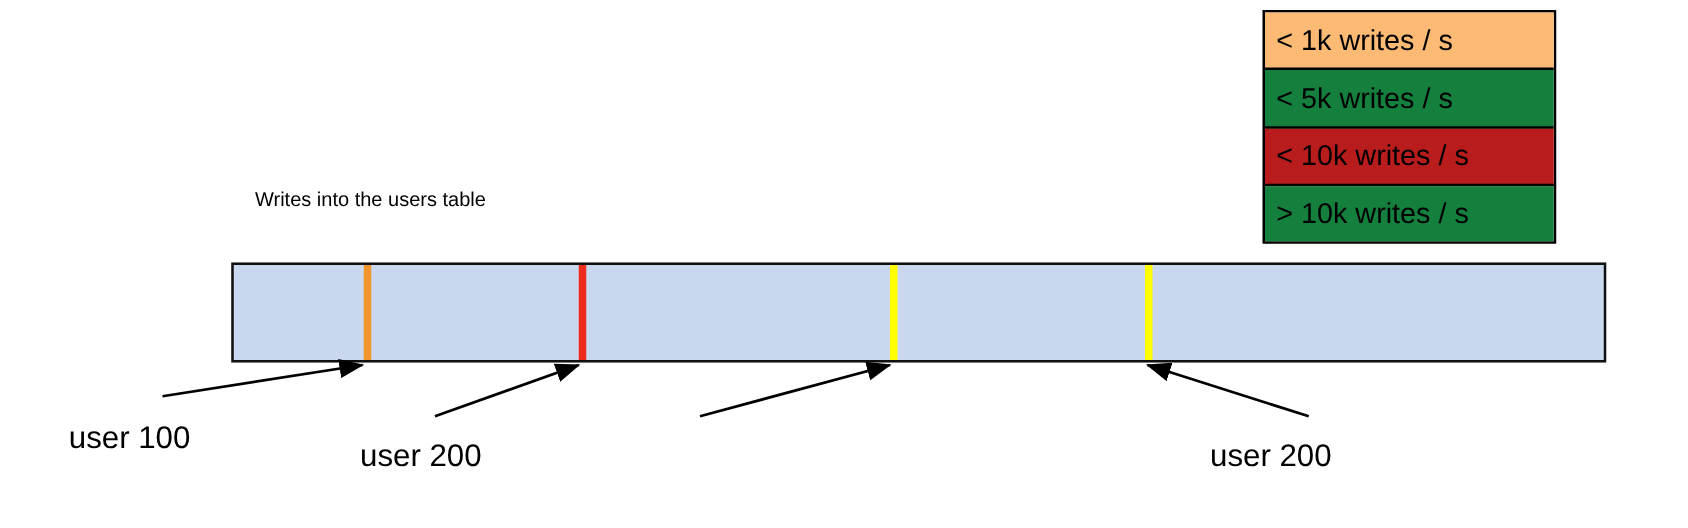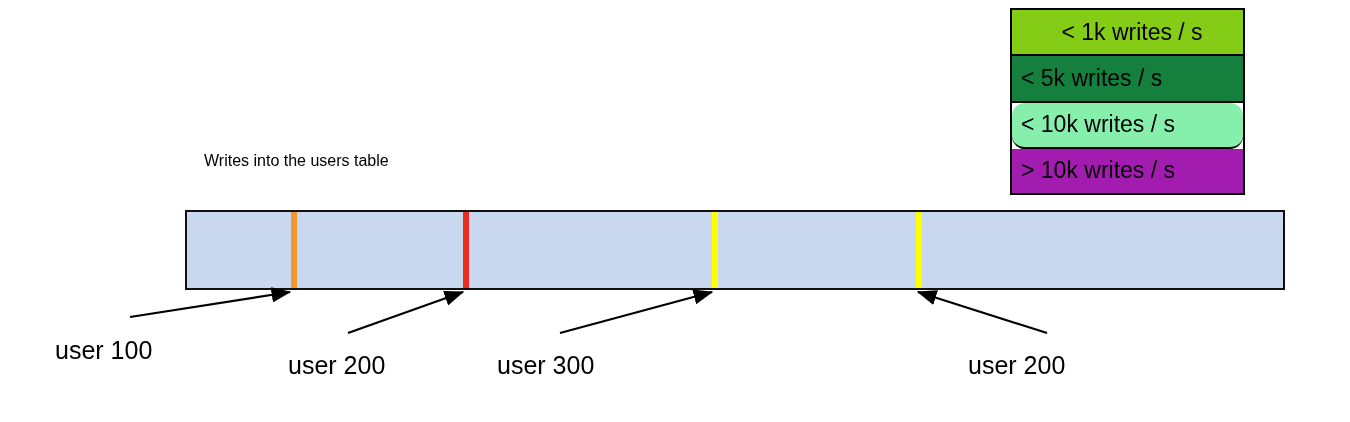--- a/index.html
+++ b/index.html
@@ -92,30 +92,30 @@
     color: #000000;
     white-space: nowrap;
   }
 </style>
 </head>
 <body>
 
 <div id="canvas">
 
   <div id="legend">
-    <div class="legend-row" style="background: #84cc16; justify-content: center;">
+    <div class="legend-row" style="background: #fdba74;">
       <span class="legend-label">&lt; 1k writes / s</span>
     </div>
     <div class="legend-row" style="background: #15803d;">
       <span class="legend-label">&lt; 5k writes / s</span>
     </div>
-    <div class="legend-row" style="background: #86efac; border-radius: 13px;">
+    <div class="legend-row" style="background: #b91c1c;">
       <span class="legend-label">&lt; 10k writes / s</span>
     </div>
-    <div class="legend-row" style="background: #a21caf;">
+    <div class="legend-row" style="background: #15803d;">
       <span class="legend-label">&gt; 10k writes / s</span>
     </div>
   </div>
 
   <div id="chart-title">Writes into the users table</div>
 
   <div id="table-bar" style="background: rgb(201, 216, 238);">
     <div class="band" style="left: 104px; background: rgb(240, 150, 45);"></div>
     <div class="band" style="left: 276px; background: rgb(237, 44, 29);"></div>
     <div class="band" style="left: 525px; background: rgb(255, 255, 0);"></div>
@@ -131,16 +131,15 @@
     <g id="arrow-group" stroke="#000000" stroke-width="2.2" fill="none">
         <line x1="130" y1="317" x2="290" y2="292" marker-end="url(#arrowhead)"></line>
         <line x1="348" y1="333" x2="463" y2="292" marker-end="url(#arrowhead)"></line>
         <line x1="560" y1="333" x2="712" y2="292" marker-end="url(#arrowhead)"></line>
         <line x1="1047" y1="333" x2="918" y2="292" marker-end="url(#arrowhead)"></line>
       </g>
   </svg>
 
   <div class="pointer-label" style="left: 55px; top: 336px;">user 100</div>
   <div class="pointer-label" style="left: 288px; top: 351px;">user 200</div>
-  <div class="pointer-label" style="left: 497px; top: 351px;">user 300</div>
   <div class="pointer-label" style="left: 968px; top: 351px;">user 200</div>
 
 </div>
 
 </body></html>

